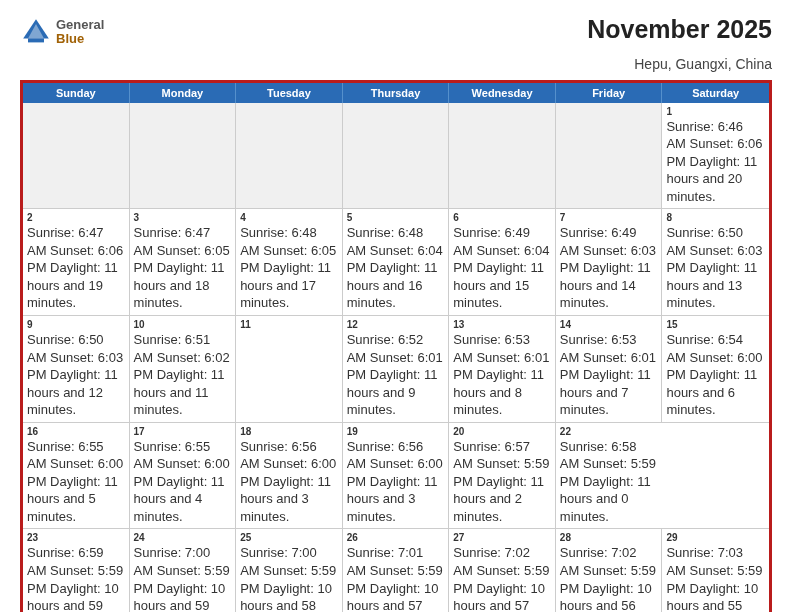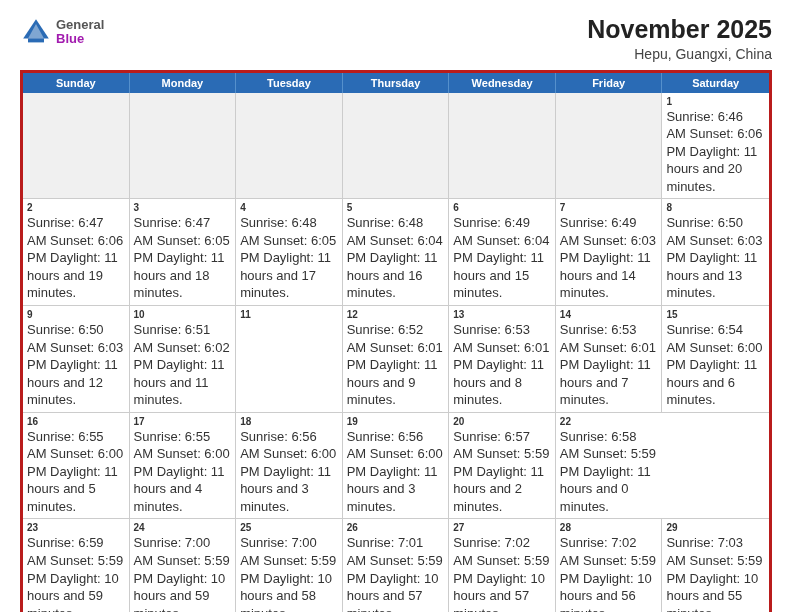--- a/index.html
+++ b/index.html
@@ -30,38 +30,38 @@
     }
     .logo-text {
       display: flex;
       flex-direction: column;
       font-size: 13px;
       font-weight: bold;
       color: #333;
       line-height: 1.1;
     }
     .logo-text span.general { color: #555; }
-    .logo-text span.blue { color: #a21caf; }
+    .logo-text span.blue { color: #a16207; }
     .logo-icon {
       width: 32px;
       height: 32px;
     }
     .title-block {
       text-align: right;
     }
     .month-title {
       font-size: 25px;
       font-weight: bold;
       color: #222;
       line-height: 1.1;
     }
     .location {
       font-size: 14px;
       color: #444;
-      margin-top: 2px;
+      margin-top: 12px;
     }
     .calendar {
       flex: 1;
       display: flex;
       flex-direction: column;
       border: 3px solid #b91c1c;
     }
     .day-headers {
       display: grid;
       grid-template-columns: repeat(7, 1fr);

